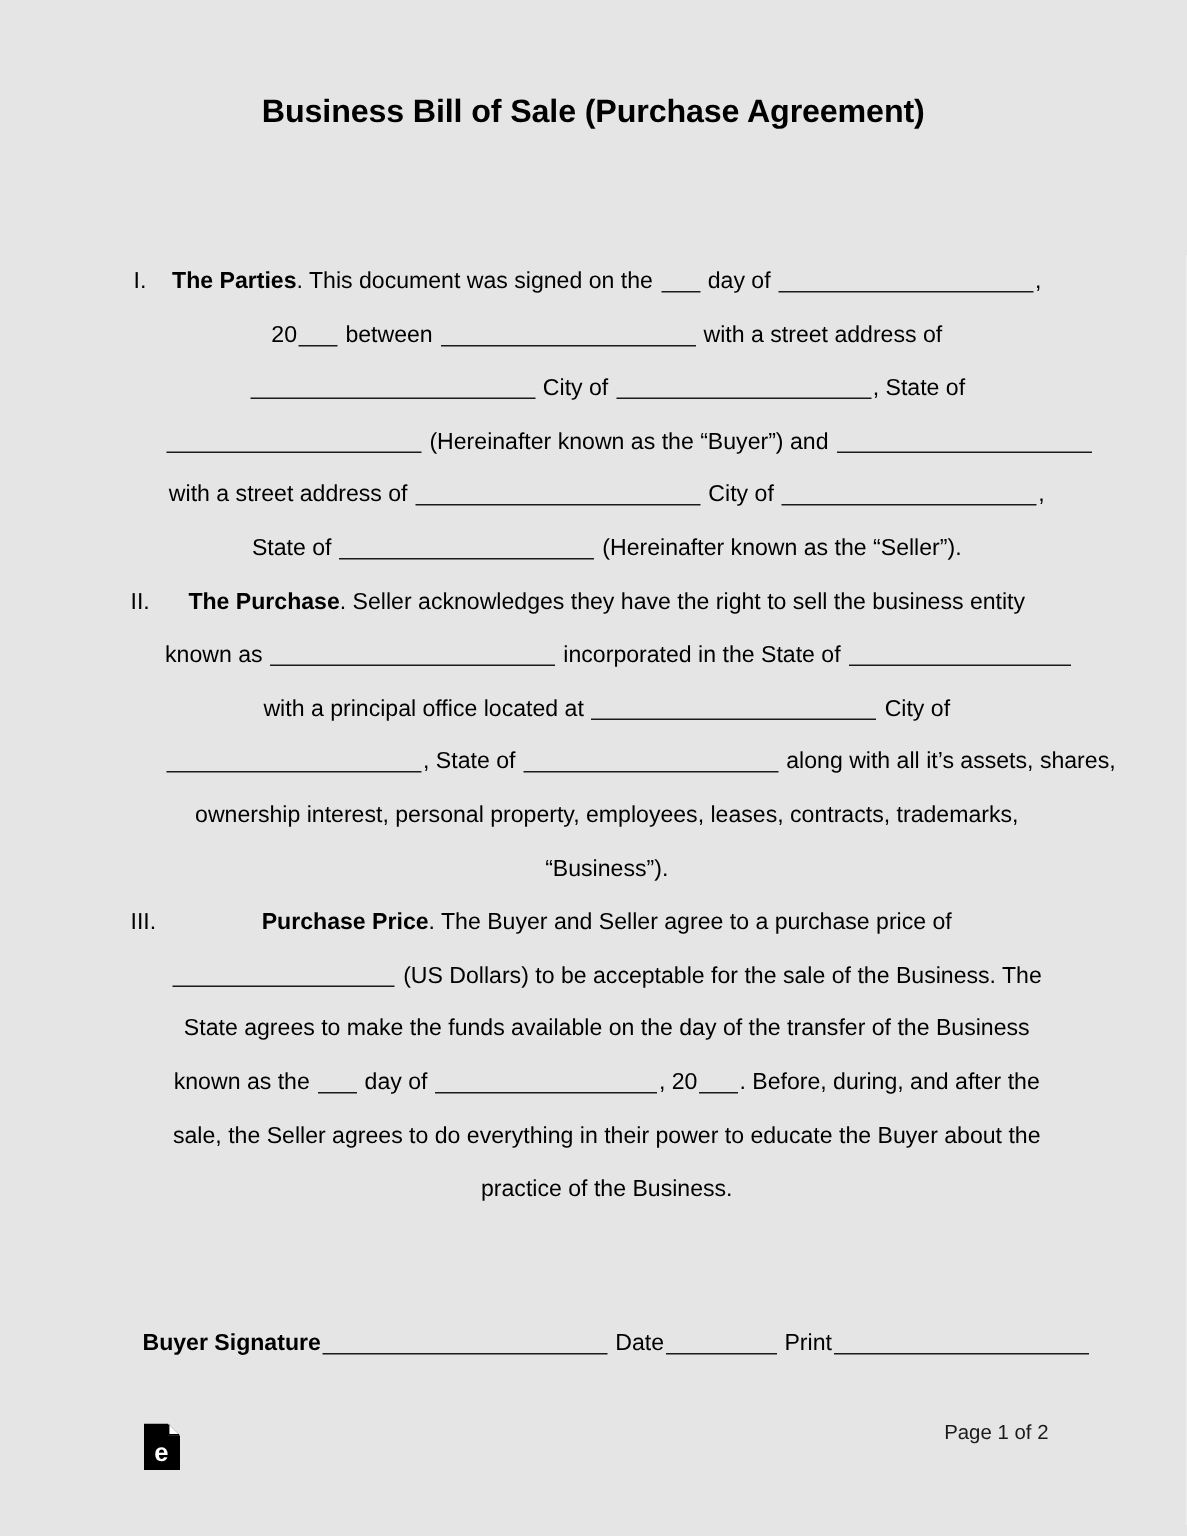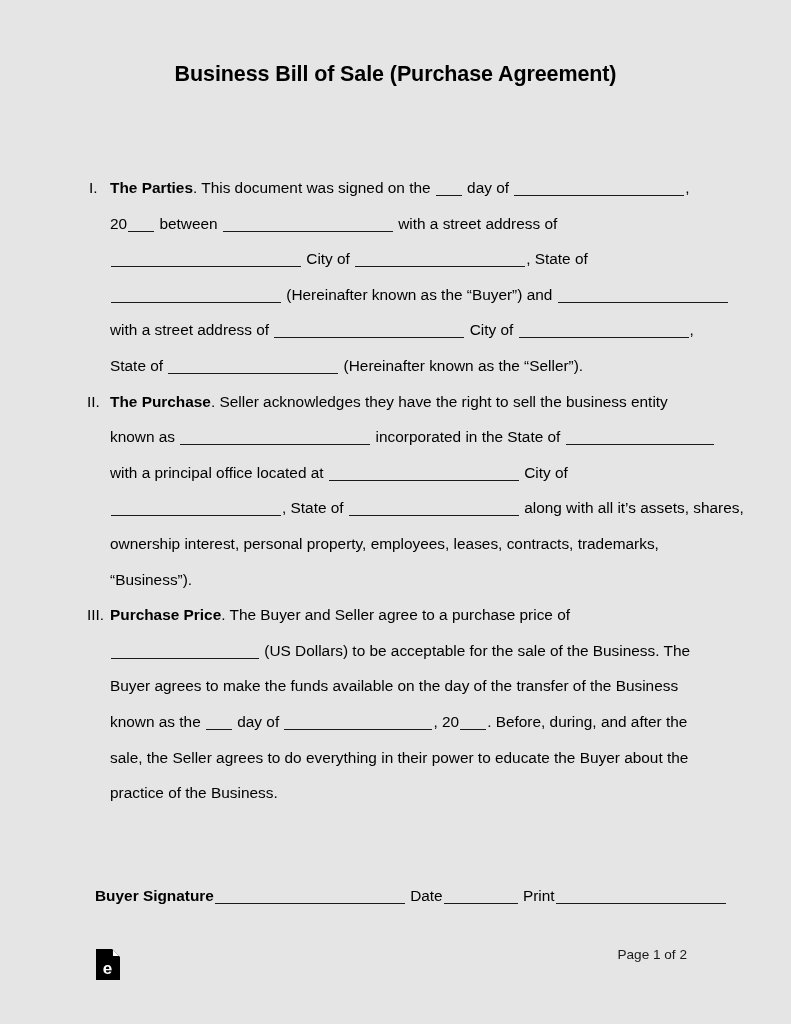--- a/index.html
+++ b/index.html
@@ -67,21 +67,21 @@
     white-space: nowrap;
   }
   .clause-num.wide {
     left: -2px;
     width: 23px;
   }
 
   .clause-body {
     font-size: 15.4px;
     line-height: 35.6px;
-    text-align: left;
+    text-align: center;
   }
 
   .clause-body b {
     font-weight: bold;
   }
 
   
   .ln {
     display: block;
     white-space: nowrap;
@@ -121,21 +121,21 @@
     position: absolute;
     left: 96px;
     top: 949px;
     width: 24px;
     height: 31px;
   }
   .footer-logo svg { display: block; }
 
   .page-number {
     position: absolute;
-    right: 104px;
+    right: 92px;
     top: 945px;
     font-size: 13.6px;
     line-height: 20px;
     color: #1a1a1a;
     white-space: nowrap;
   }
 </style>
 </head>
 <body>
 
@@ -165,21 +165,21 @@
             <span class="ln"><span class="blank b-xl"></span><span>, State of </span><span class="blank b-xl"></span><span> along with all it’s assets, shares,</span></span>
             <span class="ln"><span>ownership interest, personal property, employees, leases, contracts, trademarks,</span></span>
             <span class="ln"><span>“Business”).</span></span>
           </div>
         </div>
         <div class="clause">
           <span class="clause-num wide">III.</span>
           <div class="clause-body">
             <span class="ln"><b>Purchase Price</b><span>. The Buyer and Seller agree to a purchase price of</span></span>
             <span class="ln"><span class="blank b-lg"></span><span> (US Dollars) to be acceptable for the sale of the Business. The</span></span>
-            <span class="ln"><span>Buyer agrees to make the funds available on the day of the transfer of the Business</span></span>
+            <span class="ln"><span>State agrees to make the funds available on the day of the transfer of the Business</span></span>
             <span class="ln"><span>known as the </span><span class="blank b-xs"></span><span> day of </span><span class="blank b-lg"></span><span>, 20</span><span class="blank b-xs"></span><span>. Before, during, and after the</span></span>
             <span class="ln"><span>sale, the Seller agrees to do everything in their power to educate the Buyer about the</span></span>
             <span class="ln"><span>practice of the Business.</span></span>
           </div>
         </div>
       </div>
   </div>
 
   <div class="sig-row">
     <span class="sig-label">Buyer Signature</span><span class="blank b-xxl"></span><span>&nbsp;</span><span>Date</span><span class="blank b-sm"></span><span>&nbsp;</span><span>Print</span><span class="blank b-xl"></span>

